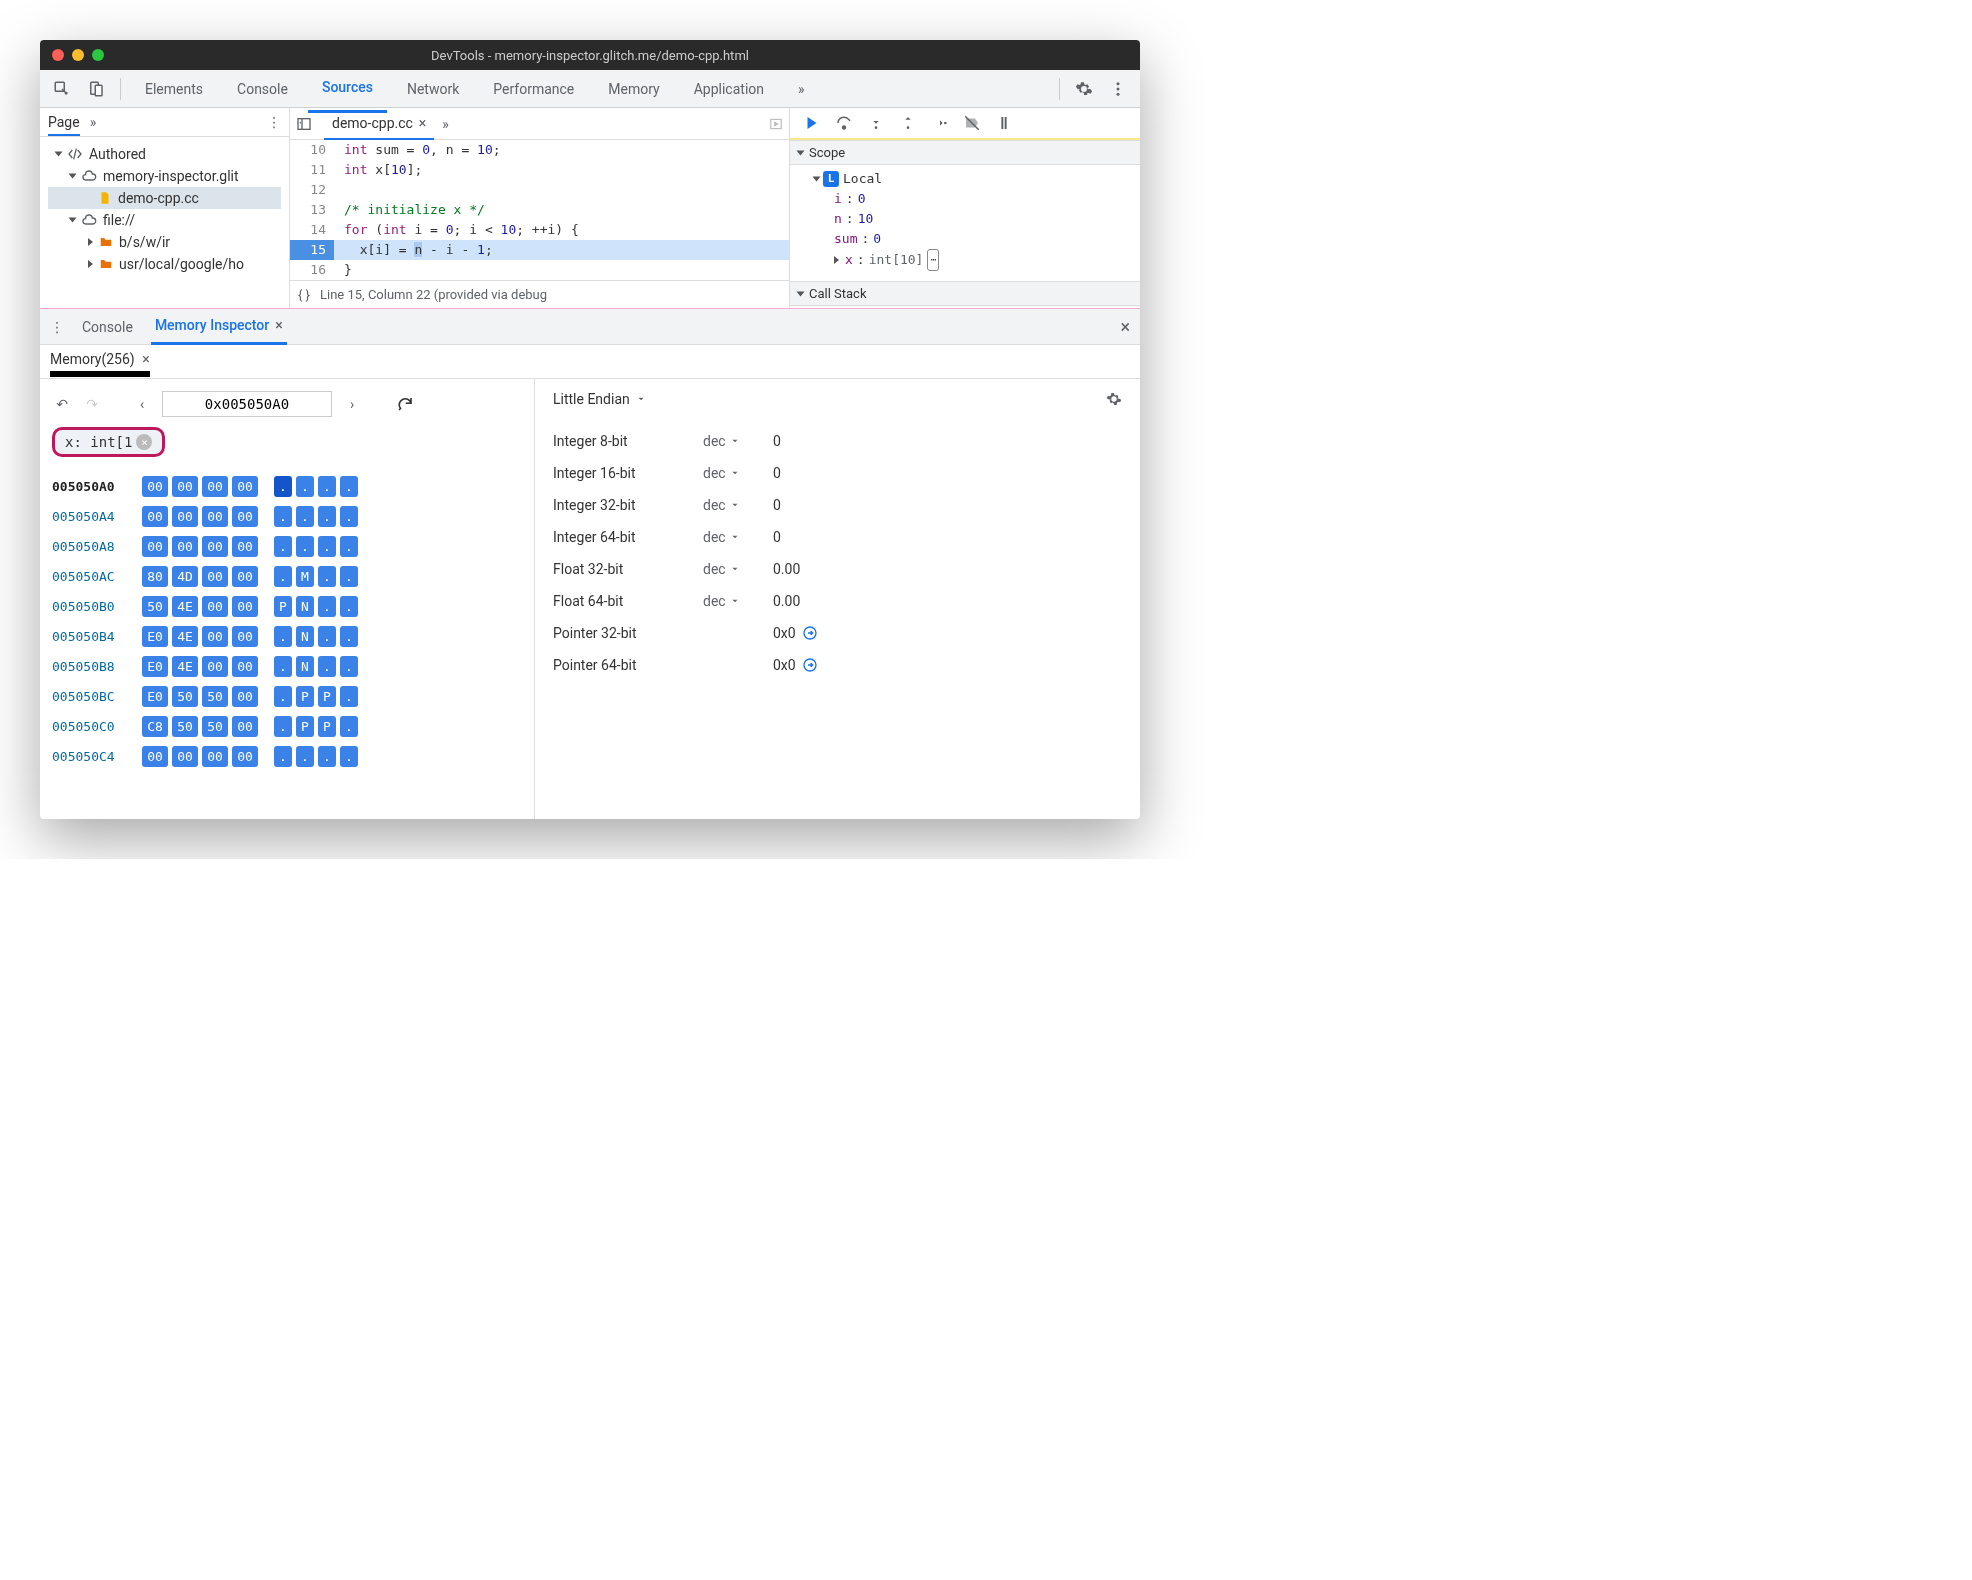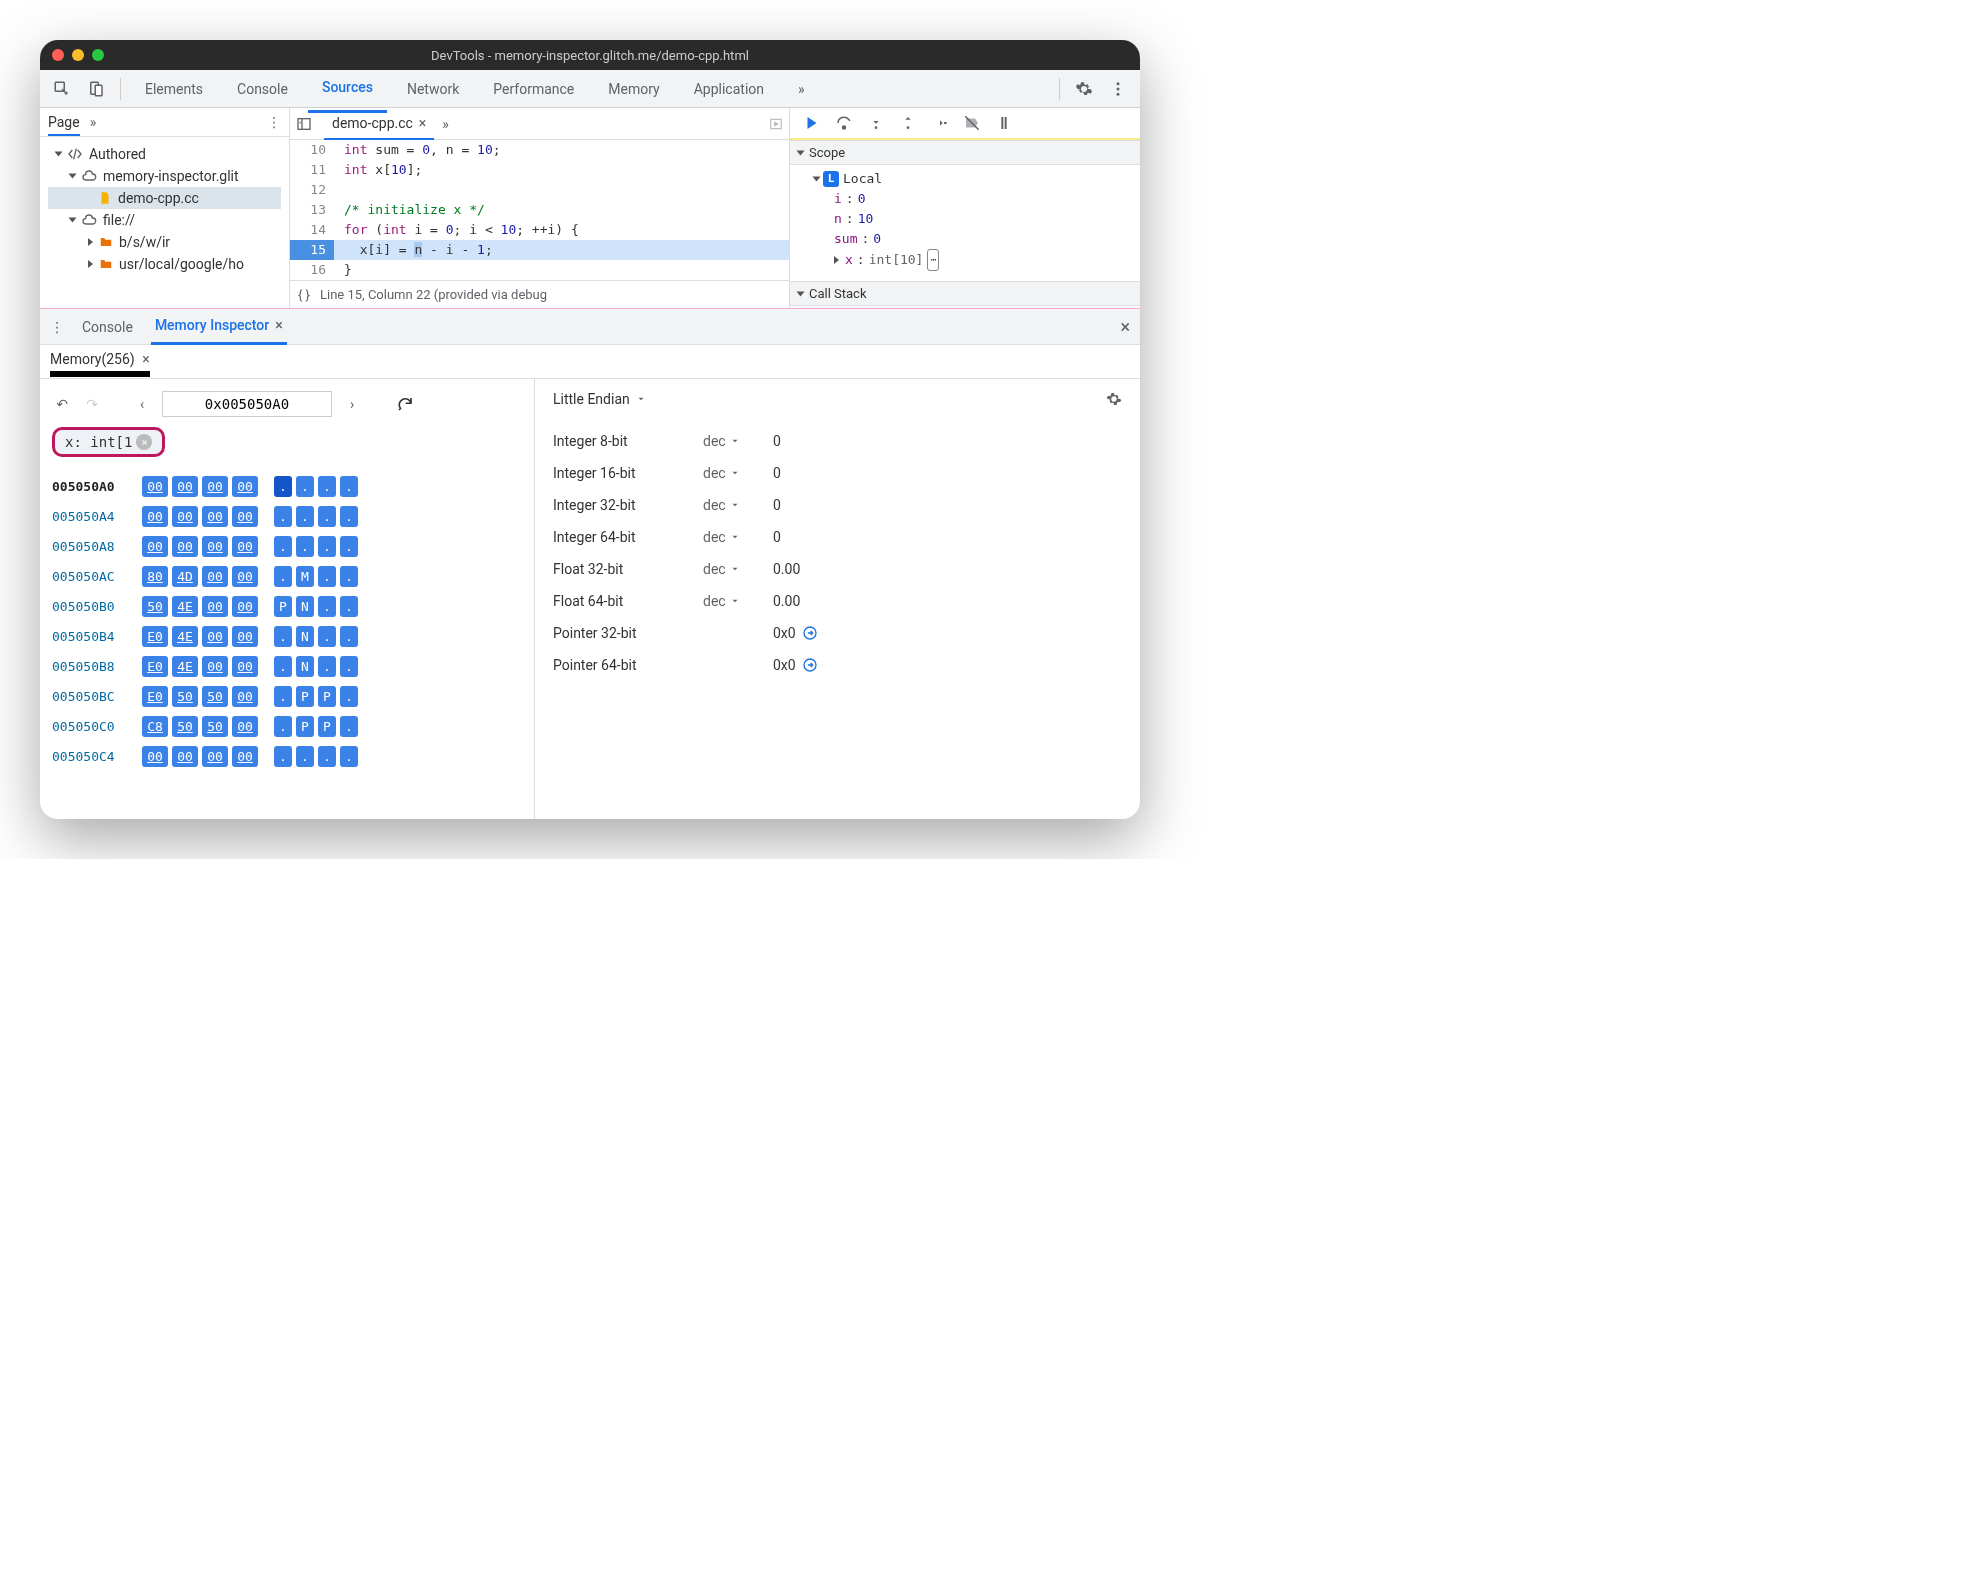--- a/index.html
+++ b/index.html
@@ -5,21 +5,21 @@
 * { box-sizing: border-box; margin: 0; padding: 0; }
 body {
   font-family: -apple-system, BlinkMacSystemFont, "Segoe UI", Roboto, sans-serif;
   background: #fff;
   padding: 40px;
   font-size: 14px;
   color: #333;
 }
 .window {
   width: 1100px;
-  border-radius: 18px;
+  border-radius: 4px;
   overflow: hidden;
   box-shadow: 0 20px 60px rgba(0,0,0,0.35);
   background: #fff;
 }
 .titlebar {
   background: #2a2a2a;
   display: flex;
   align-items: center;
   height: 30px;
   padding: 0 12px;
@@ -268,21 +268,21 @@
 .hex-table {
   font-family: "Menlo", monospace;
   font-size: 13px;
 }
 .hex-row { display:flex; align-items:center; gap:10px; height: 30px; }
 .hex-addr { width: 80px; color:#0369a1; }
 .hex-addr.bold { color:#222; font-weight:bold; }
 .hex-bytes { display:flex; gap:4px; }
 .byte {
   background:#3b82e8; color:#fff; width:26px; text-align:center;
-  padding:3px 0; border-radius:3px;text-decoration:underline;
+  padding:3px 0; border-radius:3px;
 }
 .ascii-bytes { display:flex; gap:4px; margin-left: 6px; }
 .abyte {
   background:#3b82e8; color:#fff; width:18px; text-align:center;
   padding:3px 0; border-radius:3px;
 }
 .abyte.dark { background:#1456c9; }
 .endian-row { display:flex; align-items:center; gap:24px; margin-bottom:18px; }
 .val-table { width:100%; }
 .val-row { display:flex; padding:8px 0; align-items:center; }

